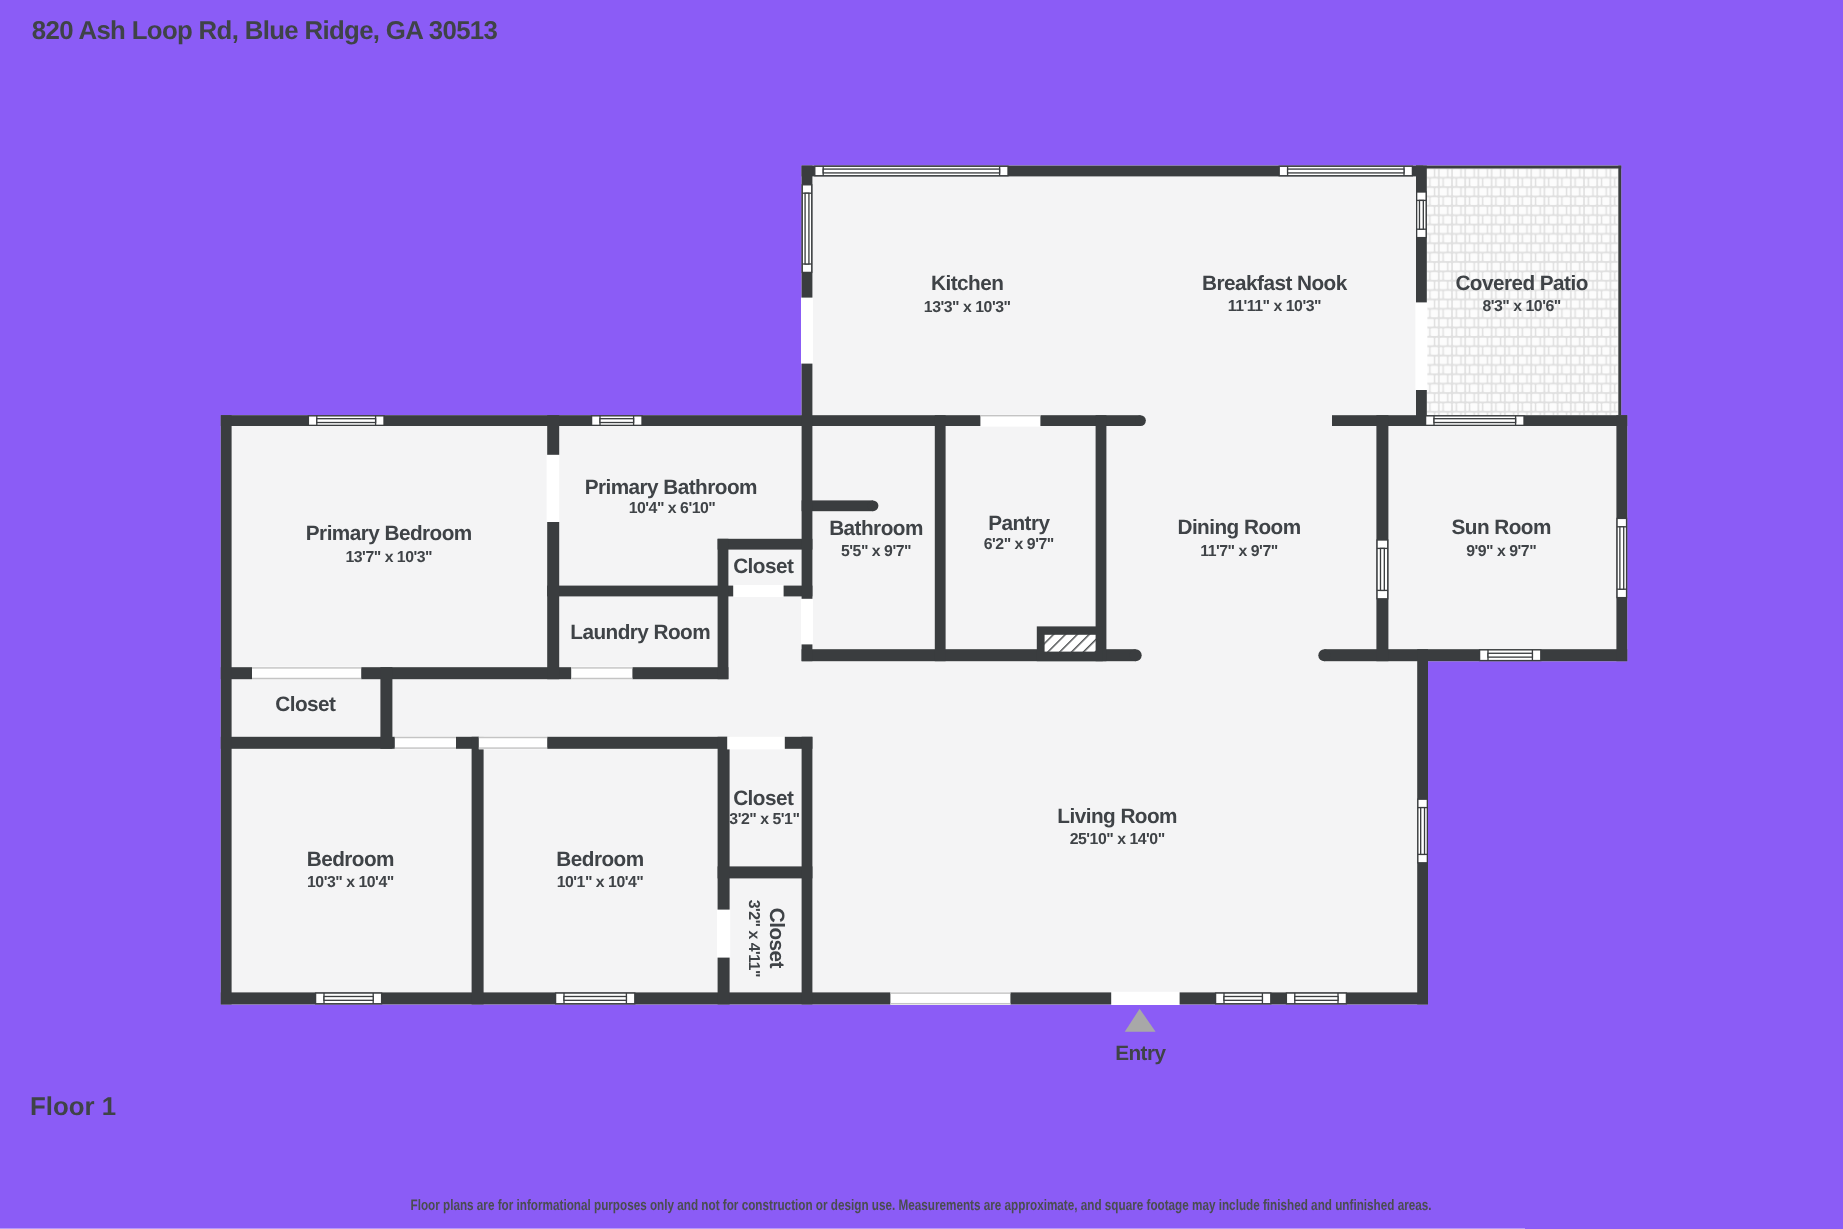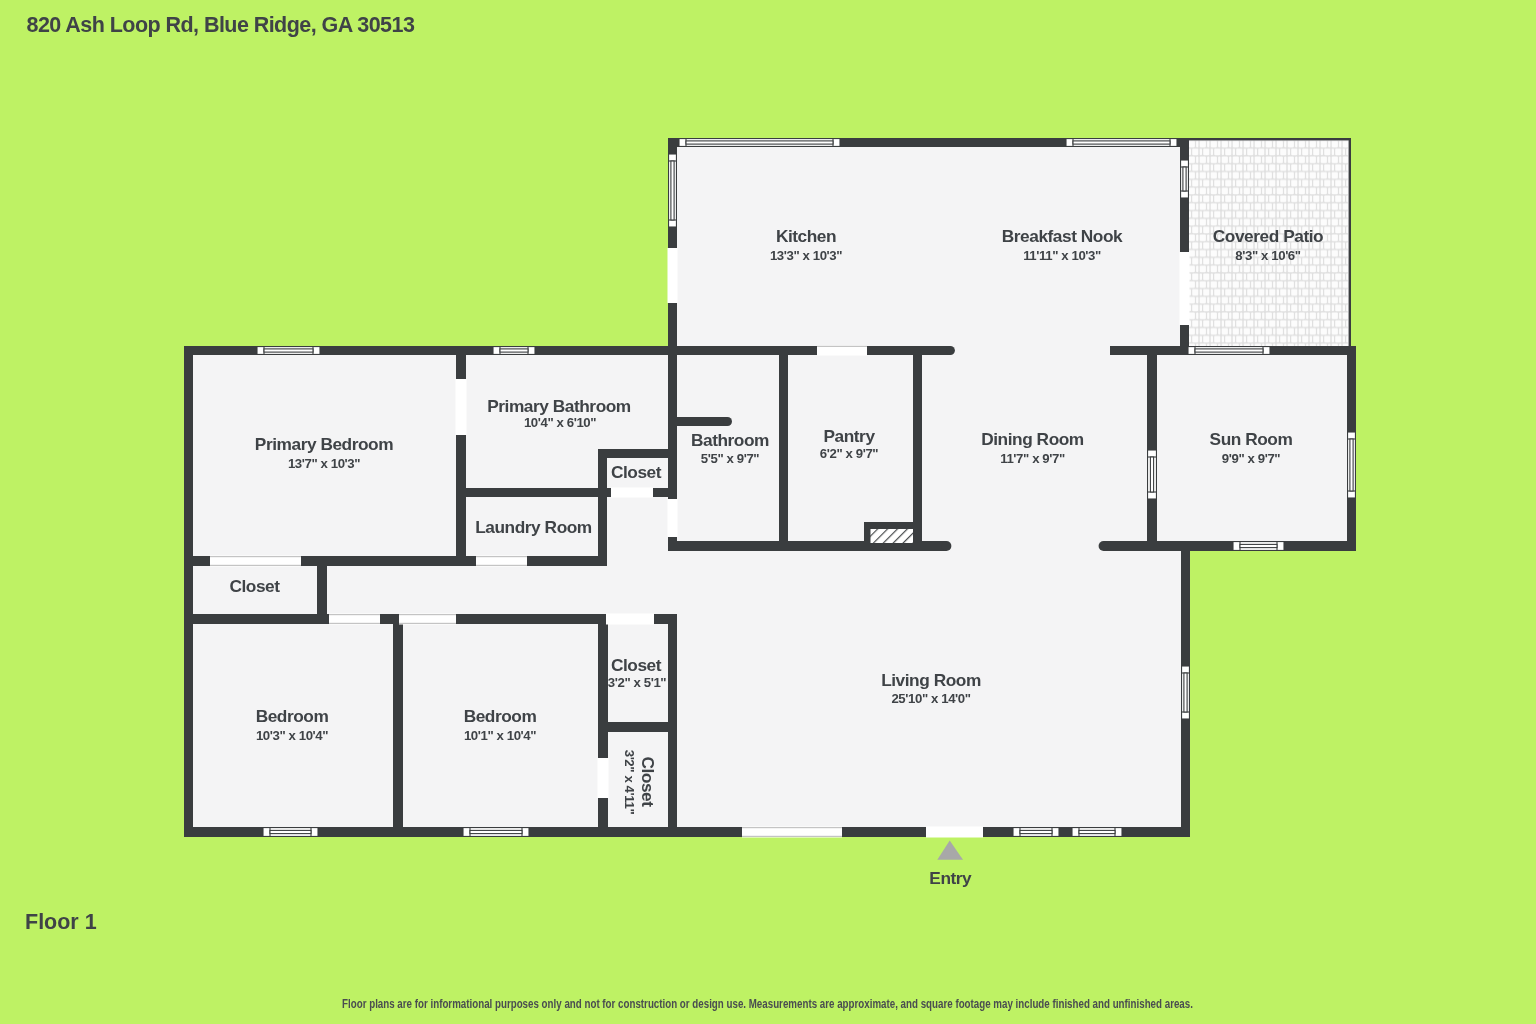--- a/index.html
+++ b/index.html
@@ -1,16 +1,16 @@
 <!DOCTYPE html>
 <html><head>
 <meta charset="utf-8">
 <style>
   html,body{margin:0;padding:0;background:#ffffff;}
-  .page{position:relative;width:1536px;height:1024px;background:#bef264;font-family:"Liberation Sans",sans-serif;text-decoration:underline;}
+  .page{position:relative;width:1536px;height:1024px;background:#8b5cf6;font-family:"Liberation Sans",sans-serif;text-decoration:underline;}
   svg{position:absolute;left:0;top:0;}
   text{font-family:"Liberation Sans",sans-serif;font-weight:bold;fill:#3f4347;}
   .nm{font-size:17.3px;letter-spacing:-0.45px;}
   .dm{font-size:13.2px;letter-spacing:-0.4px;}
 </style>
 </head>
 <body>
 <div class="page">
 <svg width="1536" height="1024" viewBox="0 0 1536 1024">
 <defs>

